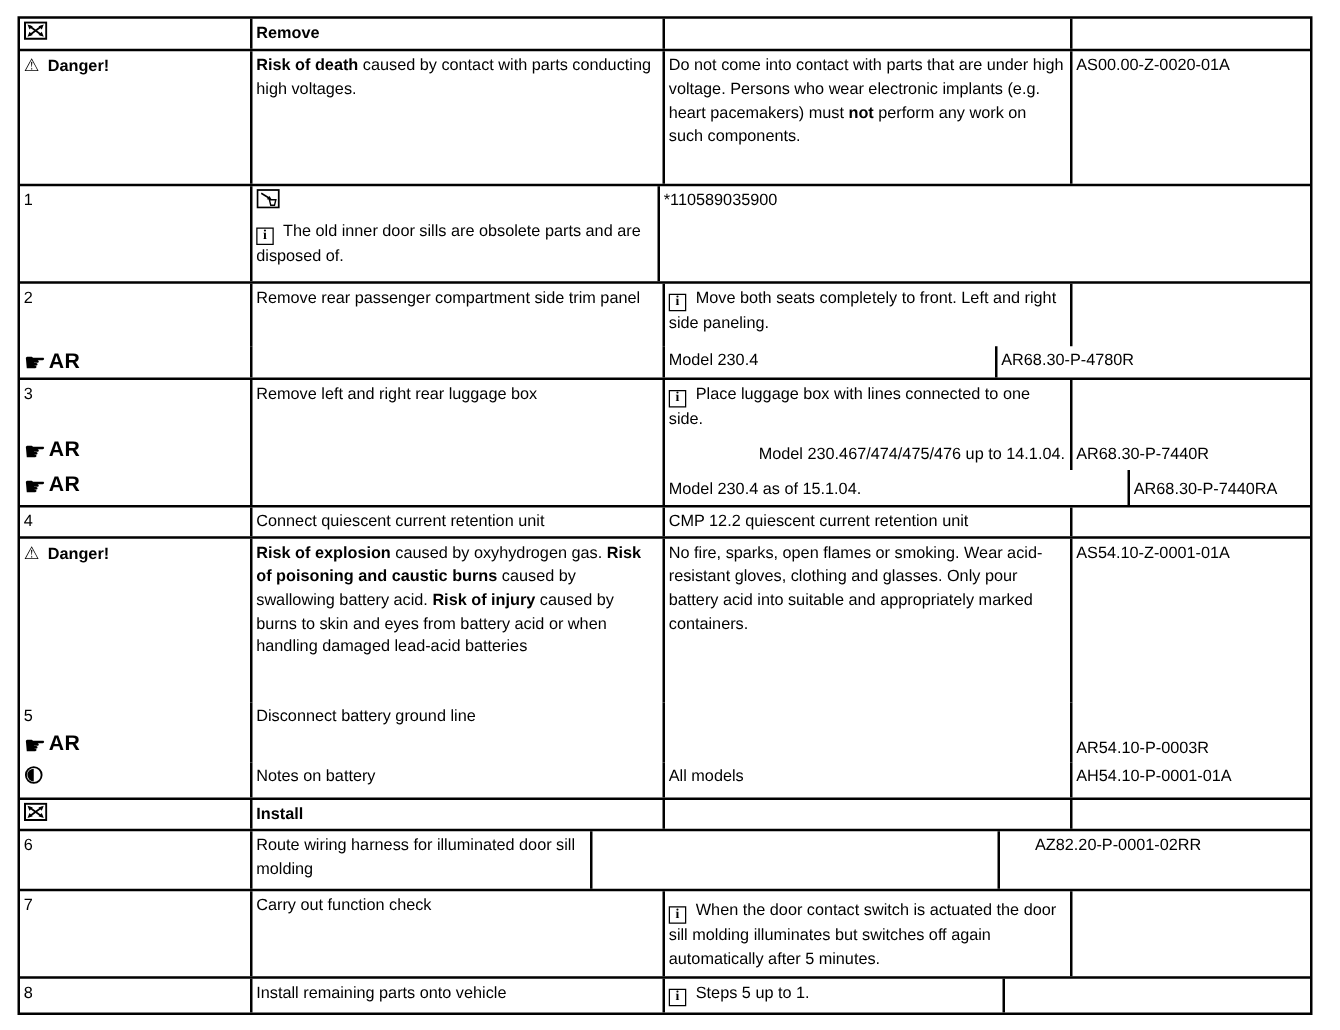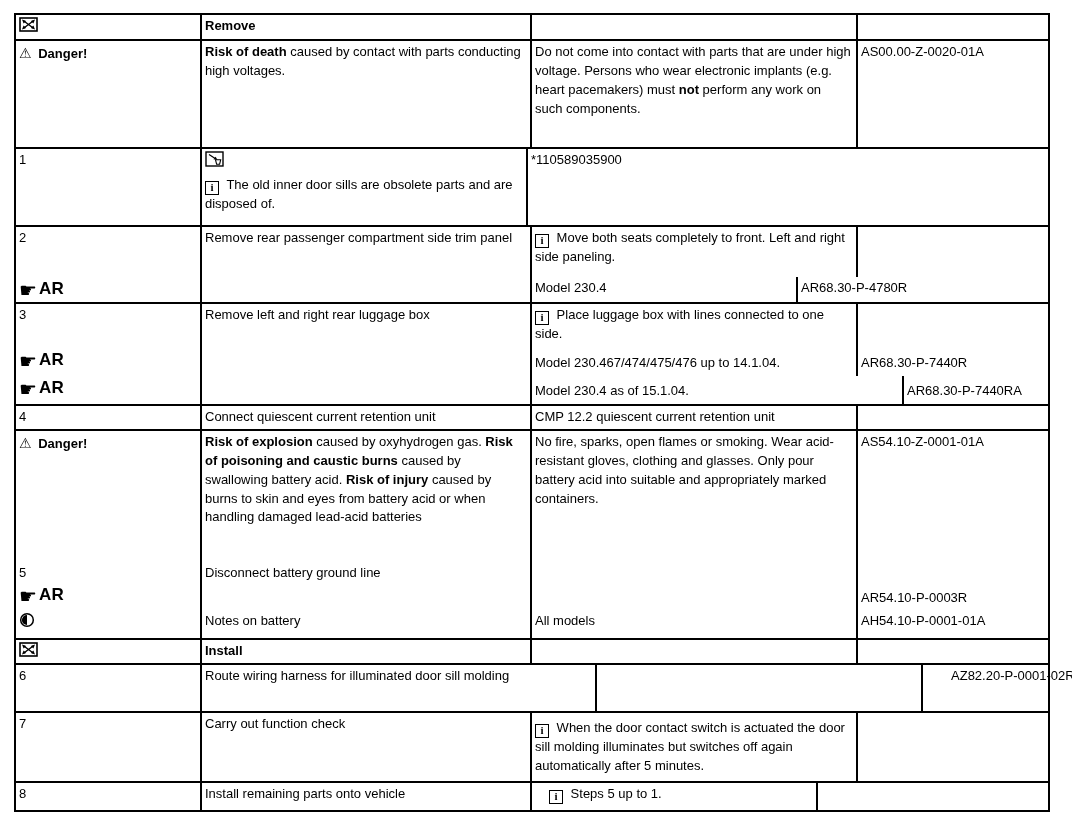--- a/index.html
+++ b/index.html
@@ -128,21 +128,21 @@
           <div class="block"><span class="icon info-icon">i</span><span> Place luggage box with lines connected to one side.</span></div>
         </div>
         <div class="cell" style="width: 190px; flex: 0 0 auto;"></div>
       </div>
       <div class="subrow" style="min-height: 28px;">
         <div class="cell" style="width: 186px; flex: 0 0 auto;">
           <div class="block"><span class="icon pointing-hand-icon">☛</span><span class="ar">AR</span></div>
         </div>
         <div class="cell" style="width: 330px; flex: 0 0 auto;"></div>
         <div class="cell" style="width: 326px; flex: 0 0 auto;">
-          <div class="block" style="margin-top: 4px;"><span>Model 230.467/474/475/476 up to 14.1.04.</span></div>
+          <div class="block" style="margin-top: 4px; text-align: right;"><span>Model 230.467/474/475/476 up to 14.1.04.</span></div>
         </div>
         <div class="cell" style="width: 190px; flex: 0 0 auto;">
           <div class="block" style="margin-top: 4px;"><span>AR68.30-P-7440R</span></div>
         </div>
       </div>
       <div class="subrow" style="min-height: 28px;">
         <div class="cell" style="width: 186px; flex: 0 0 auto;">
           <div class="block"><span class="icon pointing-hand-icon">☛</span><span class="ar">AR</span></div>
         </div>
         <div class="cell" style="width: 330px; flex: 0 0 auto;"></div>
@@ -232,21 +232,21 @@
         </div>
         <div class="cell" style="width: 326px; flex: 0 0 auto;"></div>
         <div class="cell" style="width: 190px; flex: 0 0 auto;"></div>
       </div>
     </div>
     <div class="row">
       <div class="subrow" style="min-height: 46px;">
         <div class="cell" style="width: 186px; flex: 0 0 auto;">
           <div class="block"><span>6</span></div>
         </div>
-        <div class="cell" style="width: 395px; flex: 0 0 auto;">
+        <div class="cell" style="width: 272px; flex: 0 0 auto;">
           <div class="block"><span>Route wiring harness for illuminated door sill molding</span></div>
         </div>
         <div class="cell" style="width: 326px; flex: 0 0 auto;"></div>
         <div class="cell" style="width: 190px; flex: 0 0 auto; align-items: center;">
           <div class="block"><span>AZ82.20-P-0001-02RR</span></div>
         </div>
       </div>
     </div>
     <div class="row">
       <div class="subrow" style="min-height: 68px;">
@@ -263,19 +263,19 @@
       </div>
     </div>
     <div class="row">
       <div class="subrow" style="min-height: 27px;">
         <div class="cell" style="width: 186px; flex: 0 0 auto;">
           <div class="block"><span>8</span></div>
         </div>
         <div class="cell" style="width: 330px; flex: 0 0 auto;">
           <div class="block"><span>Install remaining parts onto vehicle</span></div>
         </div>
-        <div class="cell" style="width: 272px; flex: 0 0 auto; margin-left: 14px;">
+        <div class="cell" style="width: 272px; flex: 0 0 auto;">
           <div class="block"><span class="icon info-icon">i</span><span> Steps 5 up to 1.</span></div>
         </div>
         <div class="cell" style="width: 190px; flex: 0 0 auto;"></div>
       </div>
     </div>
   </div>
 
 </body></html>

